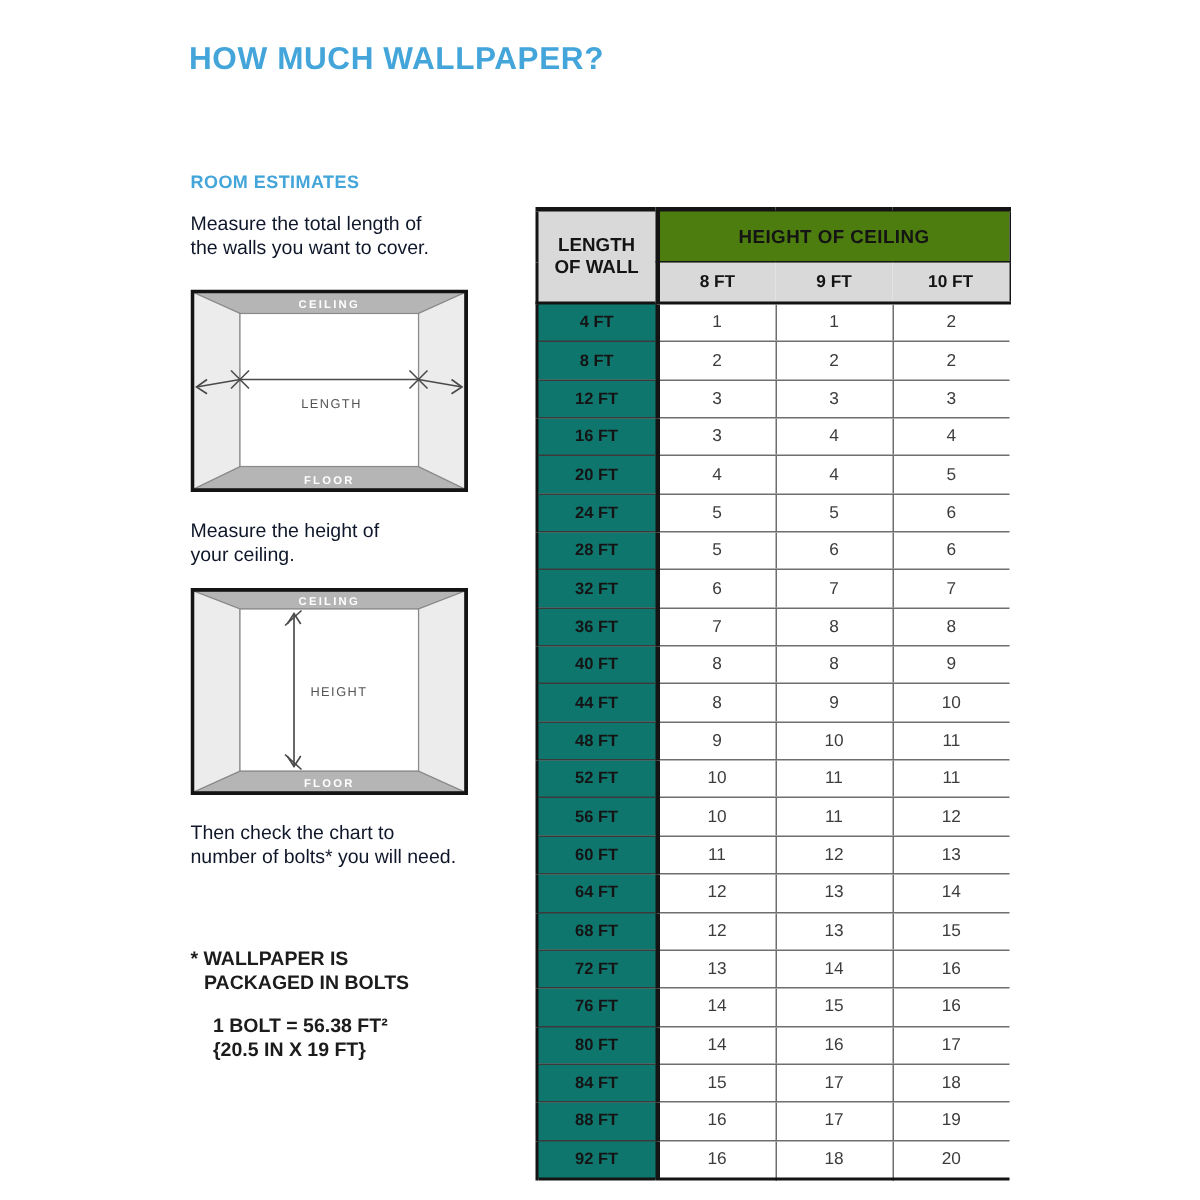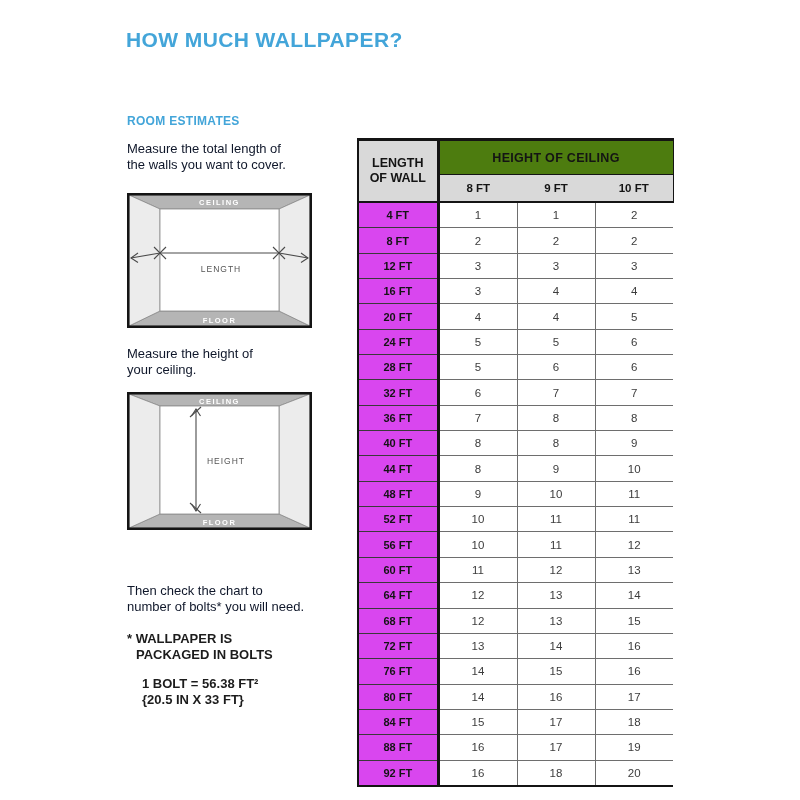--- a/index.html
+++ b/index.html
@@ -21,21 +21,21 @@
     font-size: 12px; font-weight: bold;
     color: #43a5d9; letter-spacing: 0.3px; text-align: right;
   }
   .body-text {
     left: 127px;
     font-size: 13px; line-height: 16px;
     color: #0f172a;
   }
   .p1 { top: 141px; }
   .p2 { top: 346px; }
-  .p3 { top: 547px; margin-top: 36px; }
+  .p3 { top: 547px; }
   .footnote {
     left: 127px; top: 631px;
     font-size: 13px; line-height: 16px;
     font-weight: bold; color: #1c1c1c;
   }
   .footnote .indent { padding-left: 9px; }
   .bolt-spec {
     left: 127px; top: 676px;
     font-size: 13px; line-height: 16px;
     font-weight: bold; color: #1c1c1c; margin-left: 15px;
@@ -74,21 +74,21 @@
     font-size: 12.5px; color: #141414; letter-spacing: 0.3px;
   }
   th.sub-header {
     background: #d9d9d9;
     border-bottom: 2px solid #141414;
     height: 26px;
     font-size: 11.5px; color: #141414;
   }
   th.sub-header:last-child { border-right: 1.5px solid #141414; }
   td.wall-cell {
-    background: #d946ef;
+    background: #0f766e;
     border-left: 2px solid #141414;
     border-right: 3px solid #141414;
     border-bottom: 1px solid #3a3a3a;
     height: 24.35px;
     font-size: 11px; font-weight: bold; color: #141414;
   }
   td.val-cell {
     background: #ffffff;
     border-left: 1px solid #6e6e6e;
     border-bottom: 1px solid #6e6e6e;
@@ -162,21 +162,21 @@
   <div>number of bolts* you will need.</div>
 </div>
 
 <div class="abs footnote">
   <div>* WALLPAPER IS</div>
   <div class="indent">PACKAGED IN BOLTS</div>
 </div>
 
 <div class="abs bolt-spec">
   <div>1 BOLT = 56.38 FT²</div>
-  <div>{20.5 IN X 33 FT}</div>
+  <div>{20.5 IN X 19 FT}</div>
 </div>
 
 <div class="abs table-caption">NUMBER OF BOLTS* NEEDED</div>
 
 <div class="abs table-wrap">
   <table class="bolts">
     <colgroup>
       <col style="width:80px">
         <col style="width:79px">
         <col style="width:78px">

